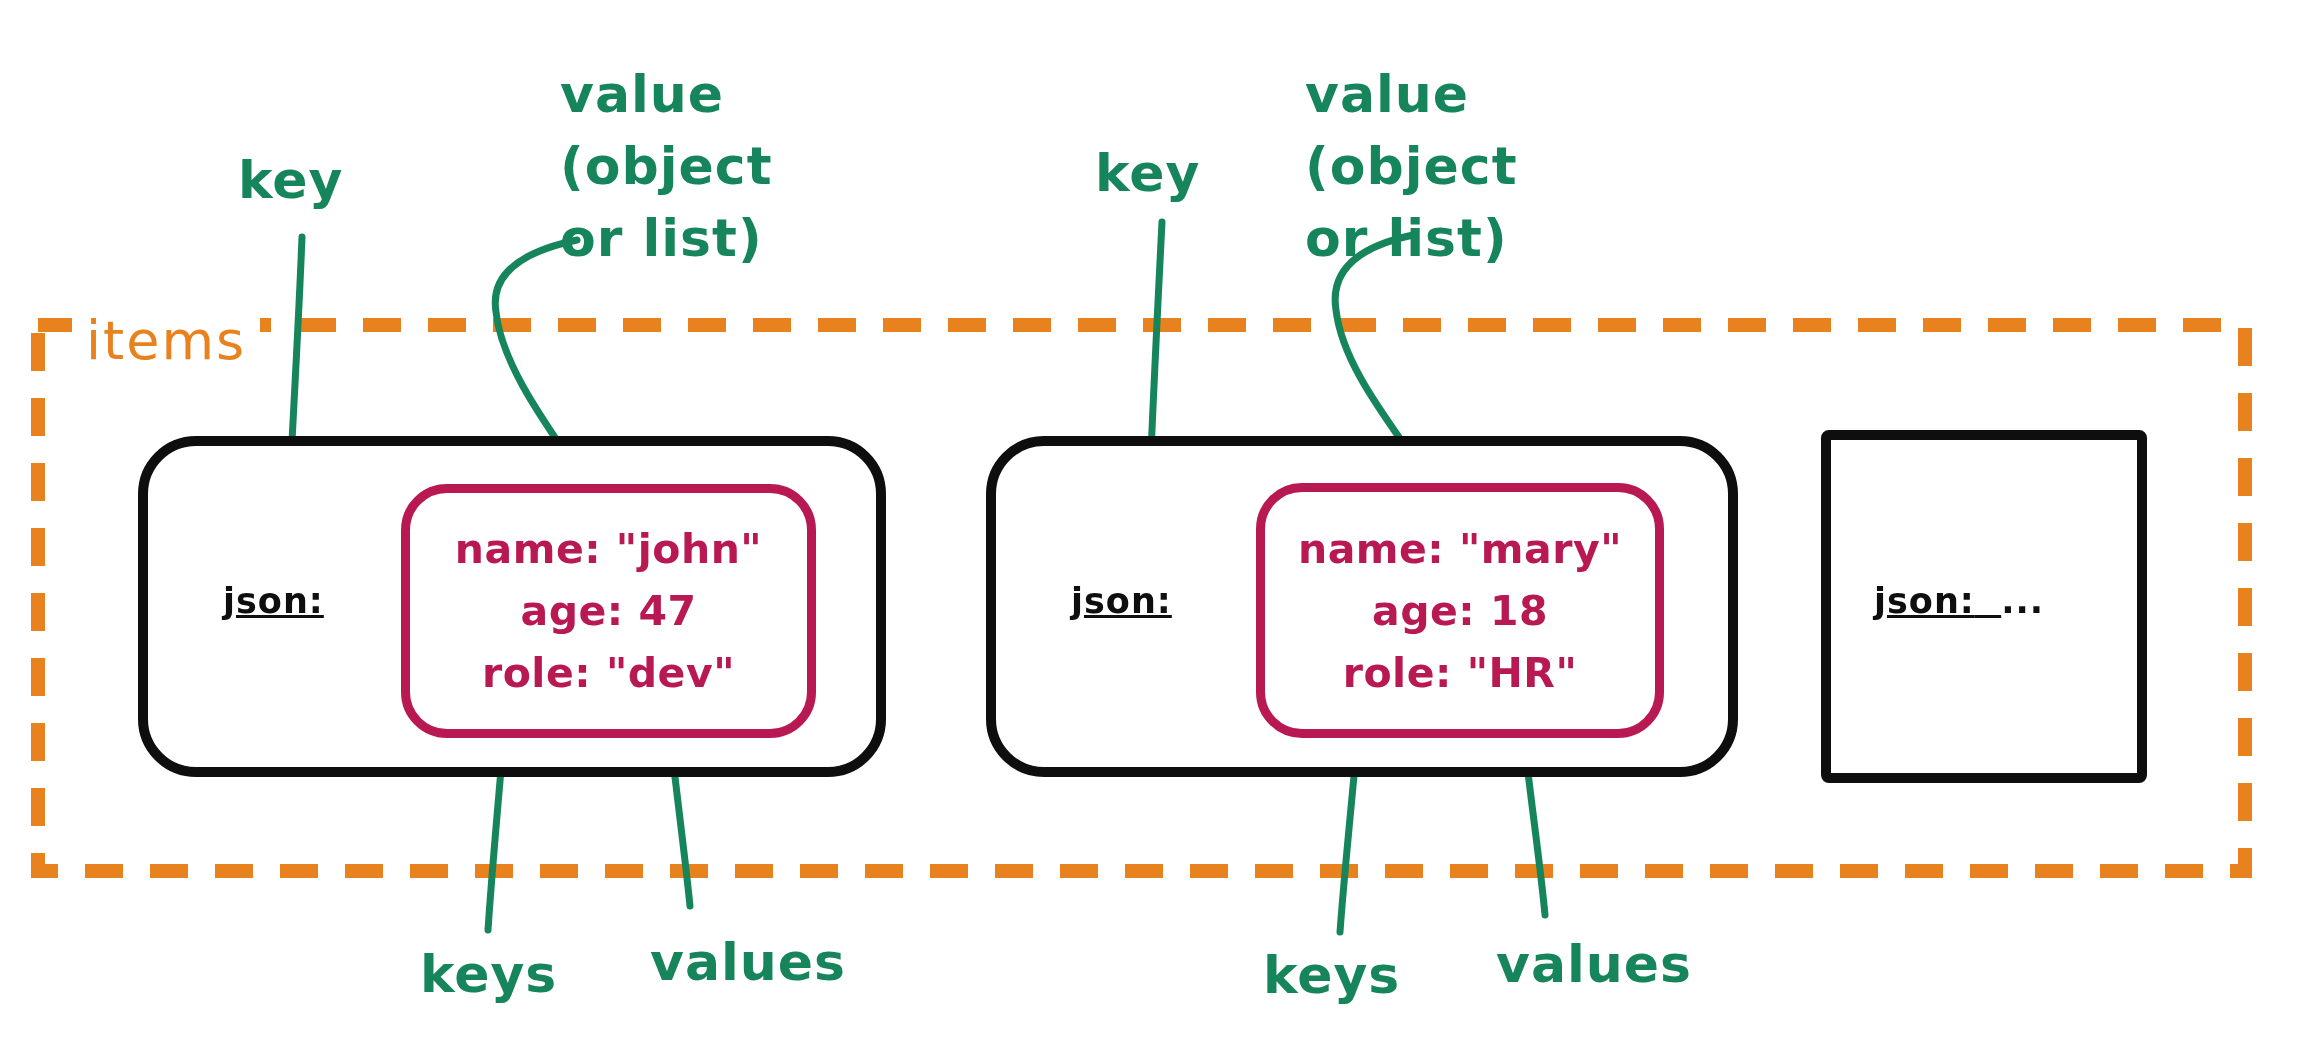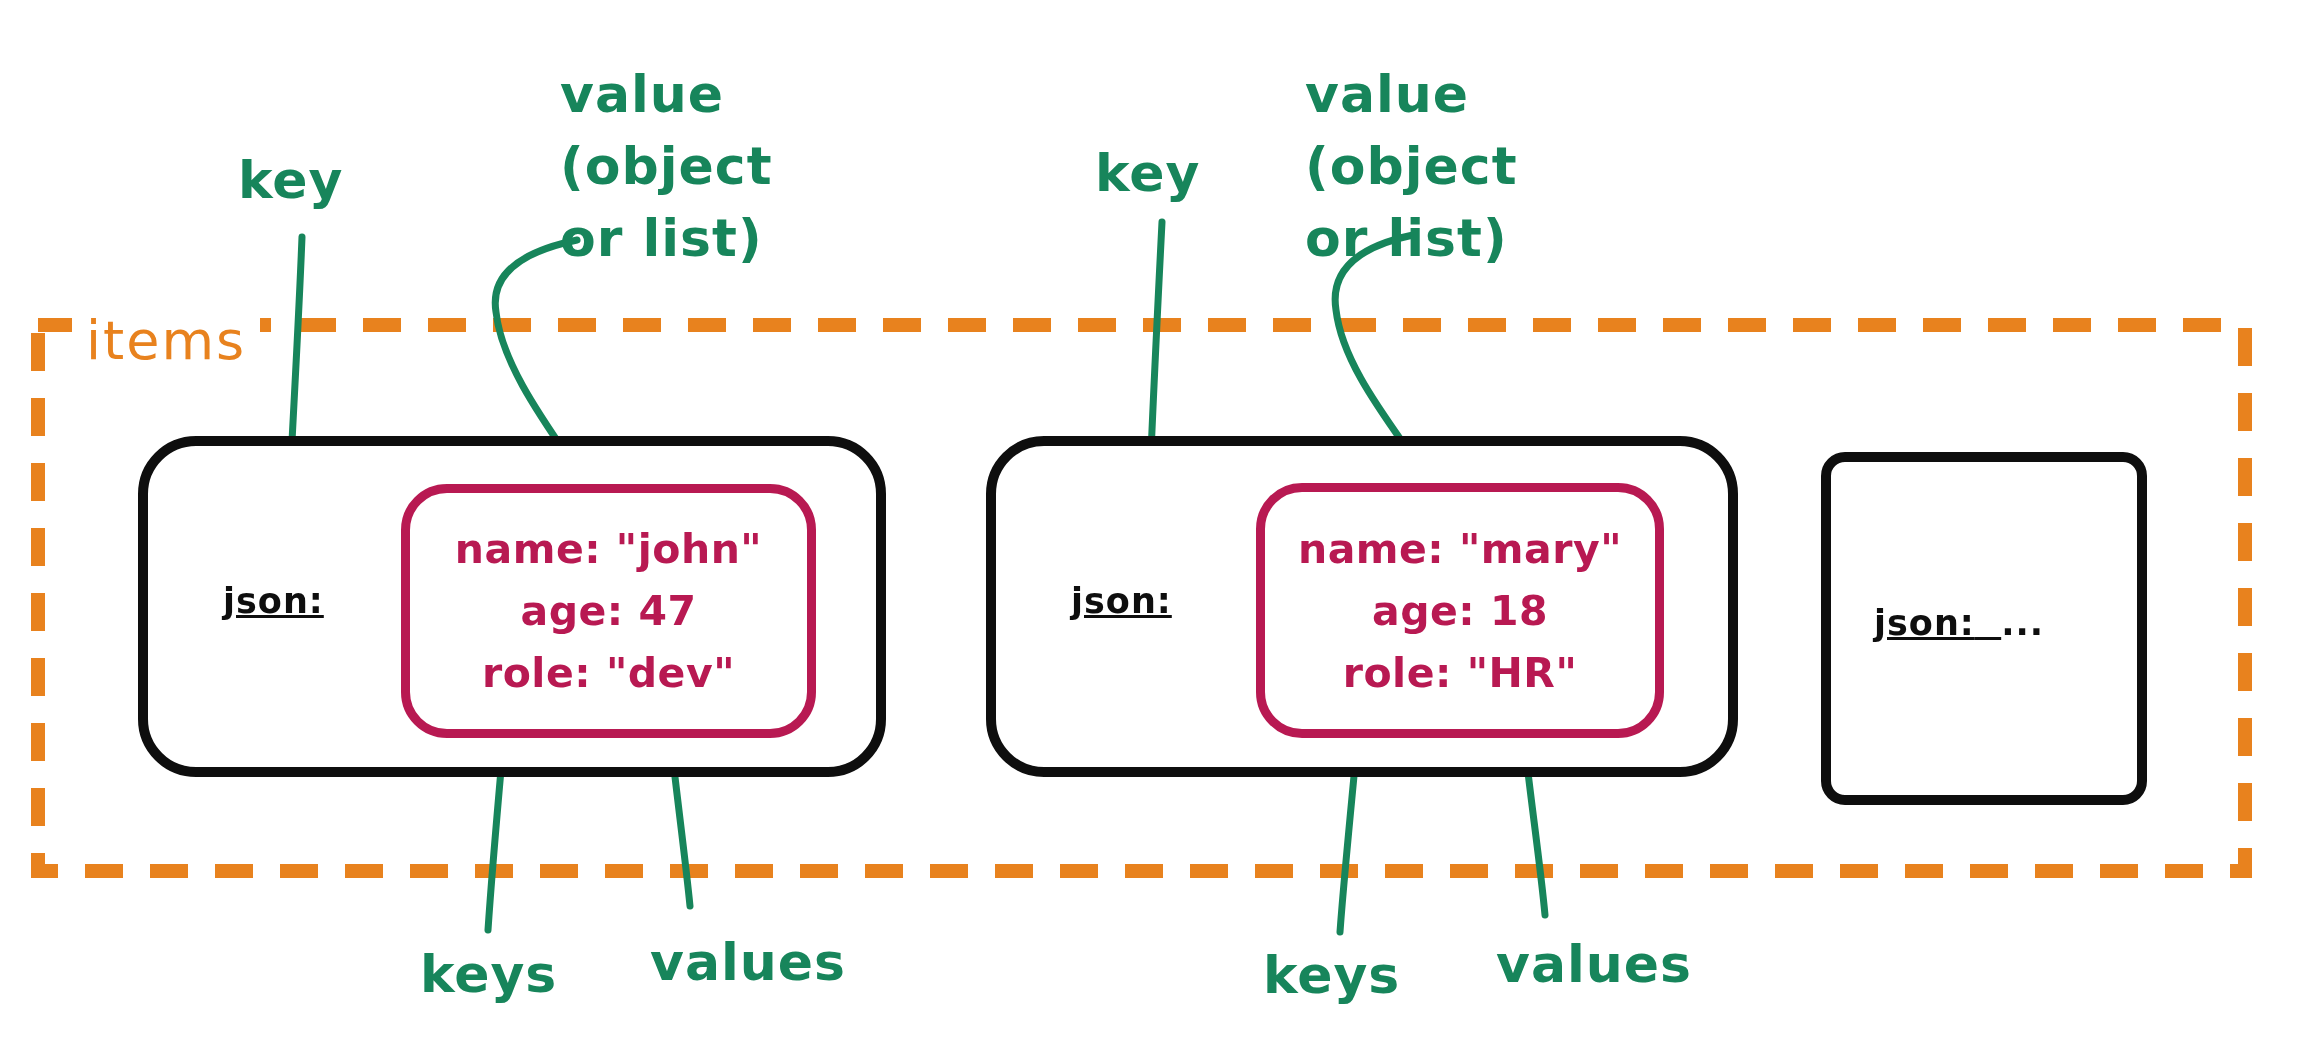--- a/index.html
+++ b/index.html
@@ -87,21 +87,21 @@
 
   <div class="item-card" style="left:986px;top:436px;width:752px;height:341px;">
     <div class="json-key" style="left:75px;top:127px;">json:</div>
     <div class="object-box" style="left:260px;top:37px;width:408px;height:255px;">
       <div class="object-line">name: "mary"</div>
       <div class="object-line">age: 18</div>
       <div class="object-line">role: "HR"</div>
     </div>
   </div>
 
-  <div class="item-card" style="left:1821px;top:452px;width:326px;height:353px;border-radius:24px;">
+  <div class="item-card" style="left:1821px;top:430px;width:326px;height:353px;border-radius:8px;">
     <div class="json-key" style="left:43px;top:133px;"><span>json:</span>&nbsp;&nbsp;<span class="ellipsis">...</span></div>
   </div>
 
   <div class="abs green-label" style="left:420px;top:938px;width:160px;">keys</div>
   <div class="abs green-label" style="left:650px;top:926px;width:205px;">values</div>
   <div class="abs green-label" style="left:1263px;top:939px;width:160px;">keys</div>
   <div class="abs green-label" style="left:1496px;top:928px;width:205px;">values</div>
 
 </div>
 

